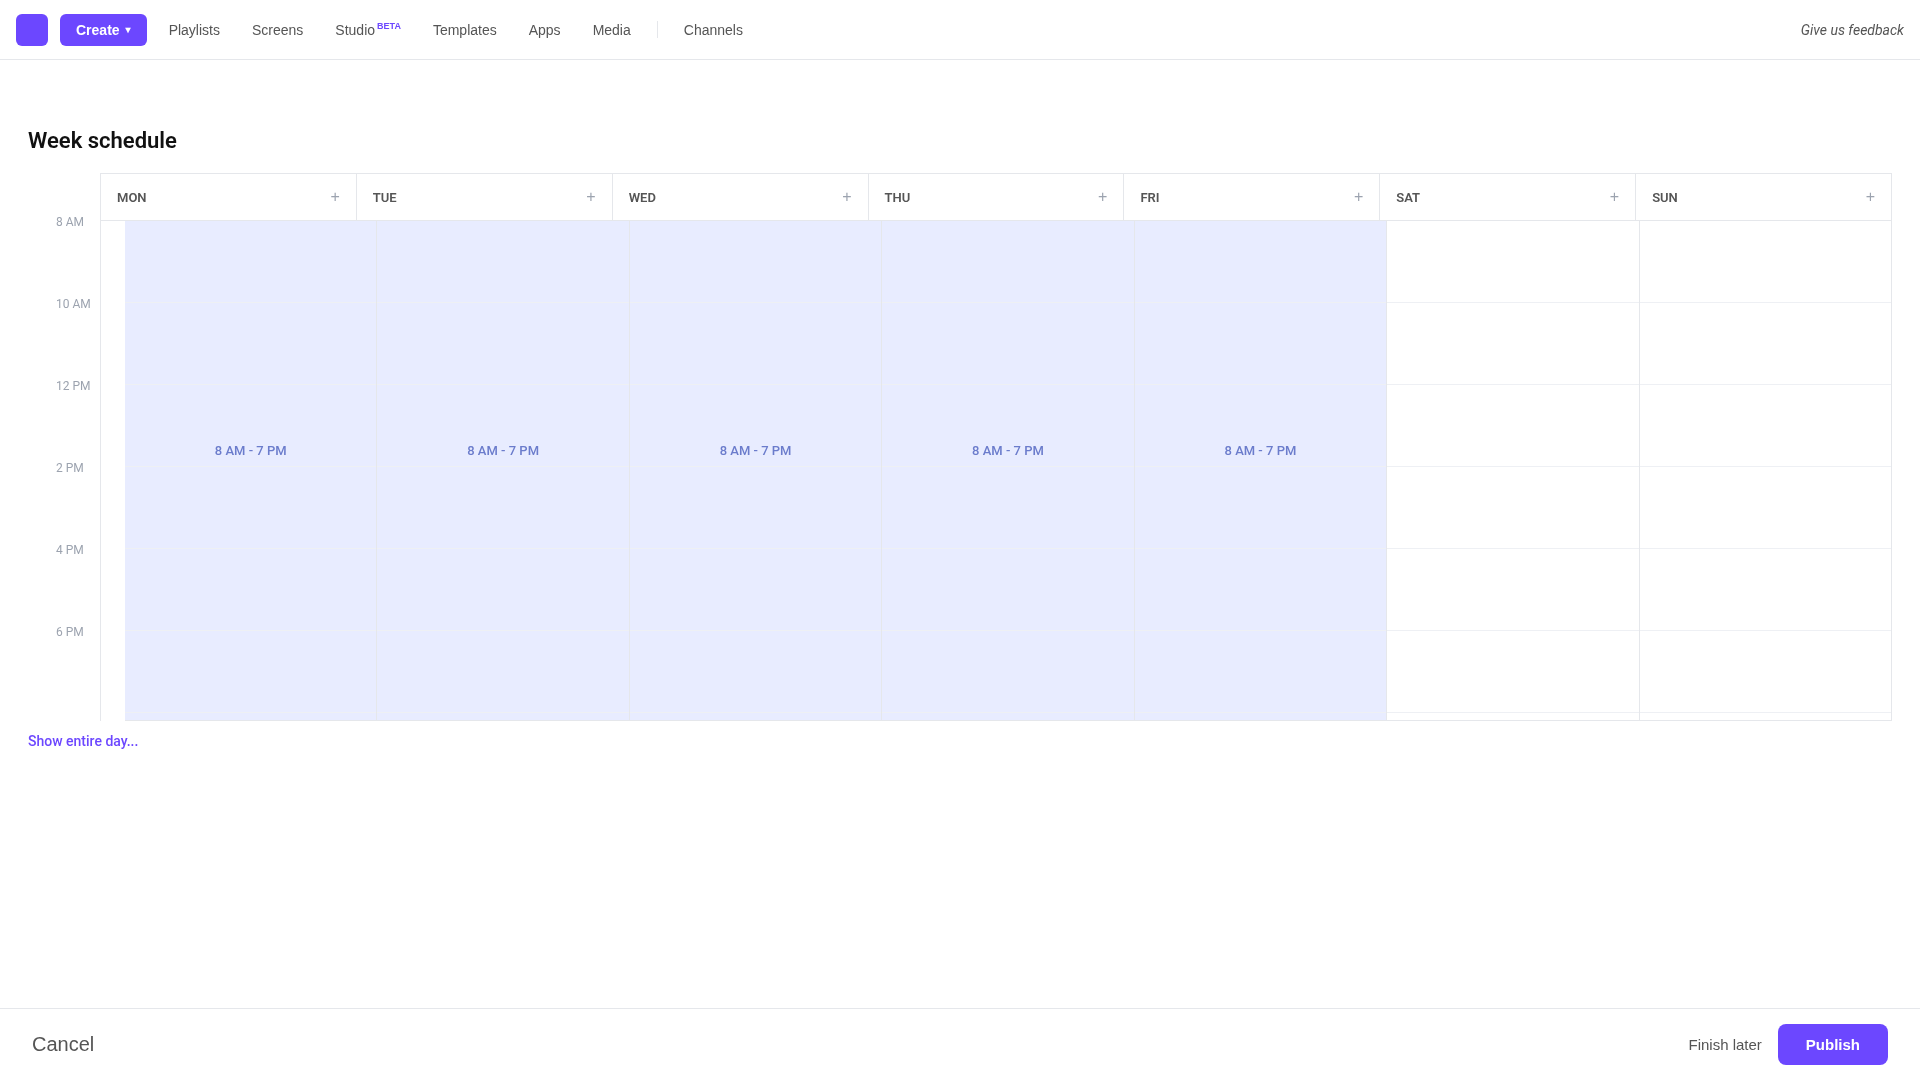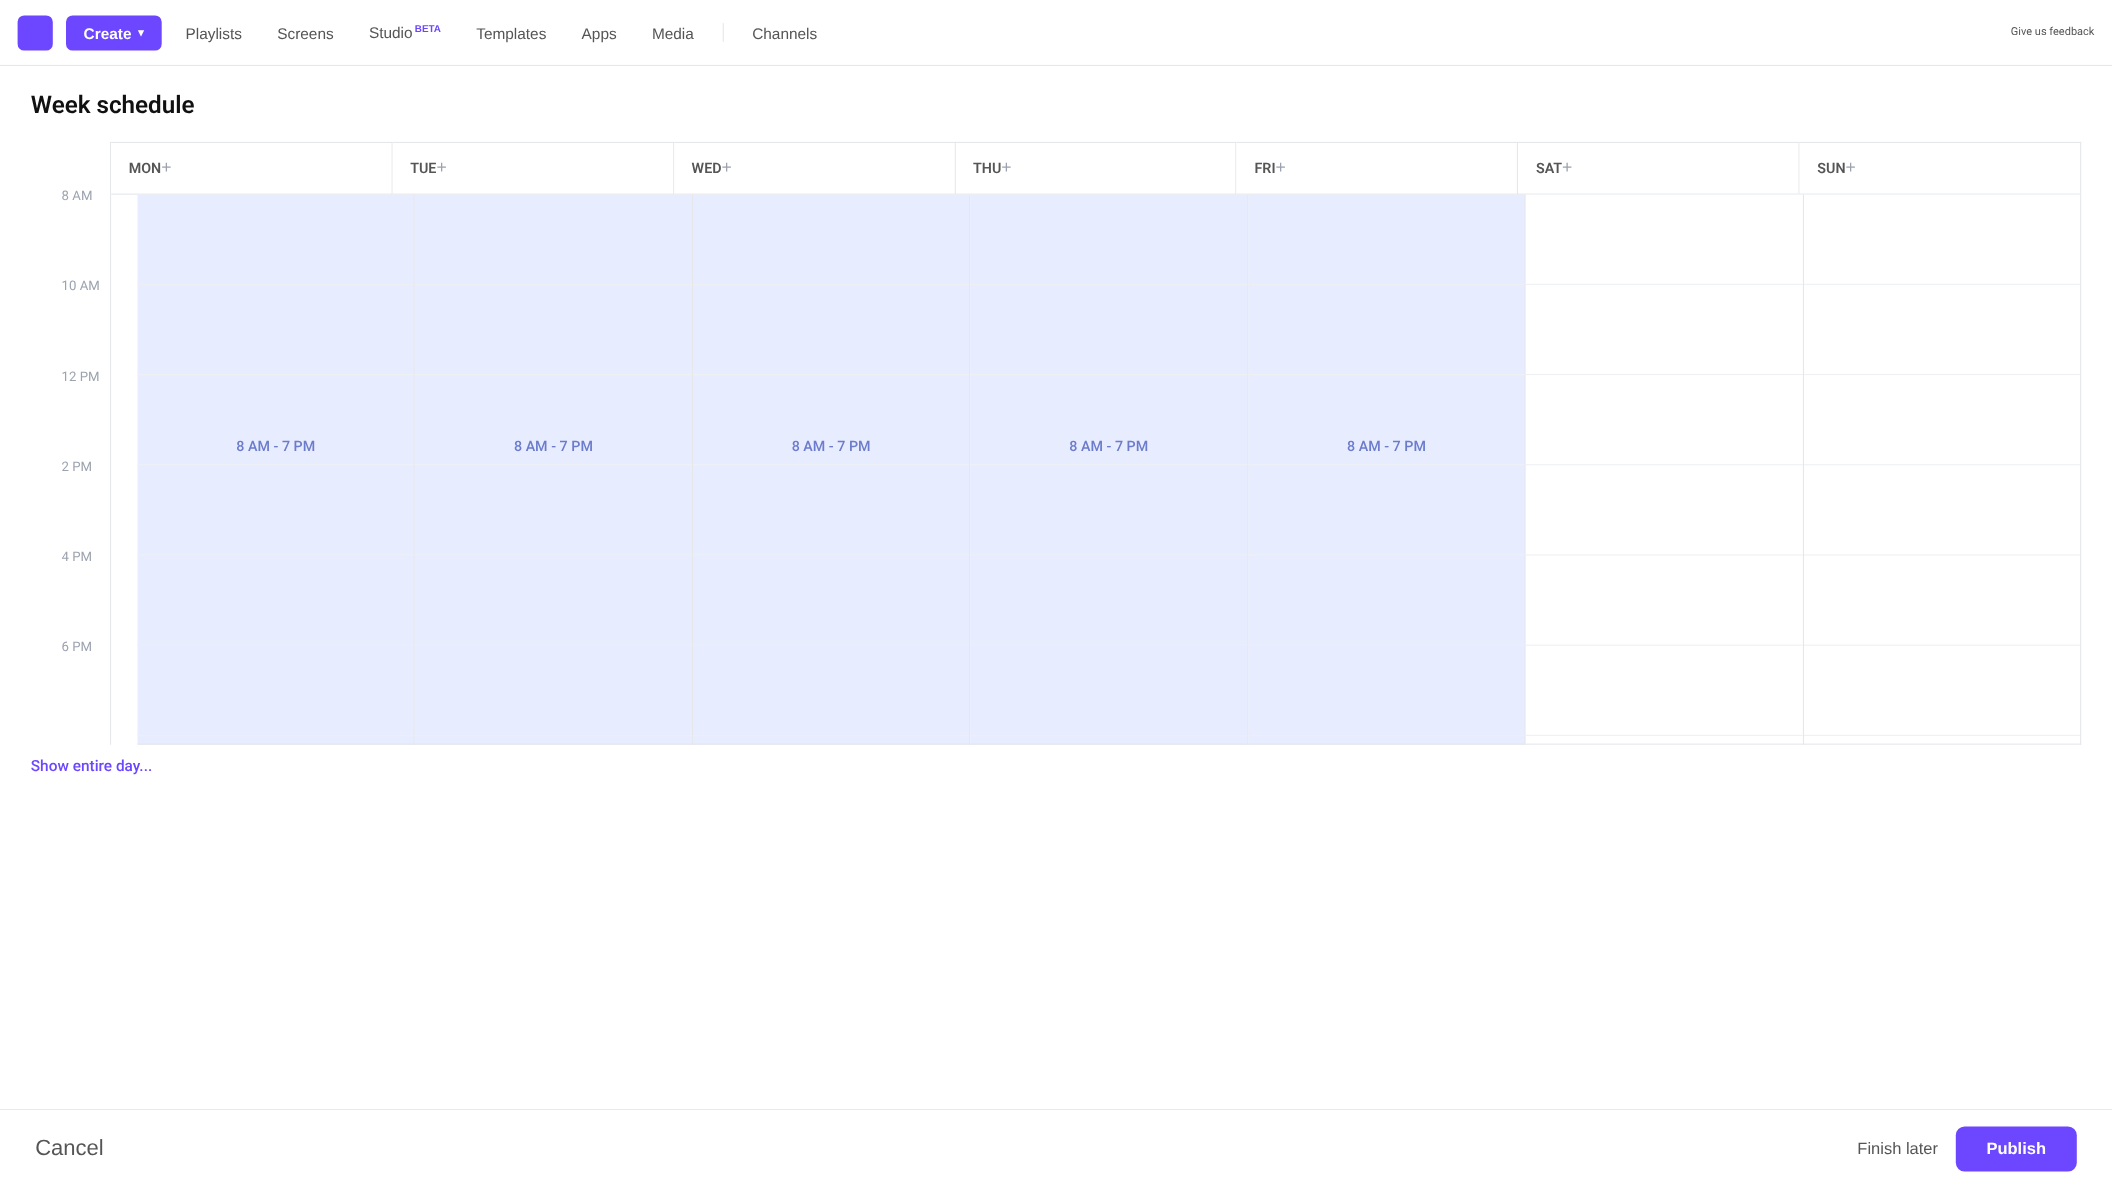--- a/index.html
+++ b/index.html
@@ -22,29 +22,29 @@
     .nav-links { display: flex; gap: 4px; flex: 1; }
     .nav-link {
       padding: 8px 14px; font-size: 14px; color: #555; cursor: pointer;
       border-radius: 6px; white-space: nowrap; border: none; background: none;
     }
     .nav-link .beta {
       font-size: 9px; color: #6c47ff; font-weight: 700; vertical-align: super; margin-left: 2px;
     }
     .nav-divider { width: 1px; background: #e5e7eb; margin: 8px 8px; }
     .give-feedback {
-      margin-left: auto; font-size: 10px; color: #555; cursor: pointer; white-space: nowrap;
+      margin-left: auto; font-size: 14px; color: #555; cursor: pointer; white-space: nowrap; font-style: italic;
     }
 
     
     .main-content { padding: 24px 28px; height: calc(1080px - 60px - 72px); overflow: hidden; }
 
     
     .week-schedule-header {
-      display: flex; align-items: center; justify-content: space-between; margin-bottom: 20px;
+      display: flex; align-items: center; justify-content: space-between; margin-bottom: 20px; margin-top: 44px;
     }
     .week-schedule-title { font-size: 22px; font-weight: 600; color: #111; }
     .day-filter-btns { display: flex; gap: 8px; }
     .day-filter-btn {
       padding: 8px 20px; border-radius: 20px; font-size: 14px; font-weight: 500;
       cursor: pointer; border: 1.5px solid #d1d5db; background: #fff; color: #555;
     }
     .day-filter-btn.active {
       background: #fff; border-color: #333; color: #111; font-weight: 600;
       box-shadow: 0 0 0 2px rgba(0,0,0,0.08);
@@ -57,21 +57,21 @@
     }
     .time-label {
       font-size: 12px; color: #9ca3af; height: 82px; display: flex;
       align-items: flex-start; padding-top: 0; position: relative; top: -6px; margin-left: 28px;
     }
     .calendar-grid { flex: 1; display: flex; flex-direction: column; }
     .day-headers { display: grid; grid-template-columns: repeat(7, 1fr); border-left: 1px solid #e5e7eb; }
     .day-header {
       border-right: 1px solid #e5e7eb; border-top: 1px solid #e5e7eb; border-bottom: 1px solid #e5e7eb;
       padding: 10px 16px; font-size: 13px; font-weight: 600; color: #555;
-      display: flex; align-items: center; background: #fff;
+      display: flex; align-items: center; justify-content: space-between; background: #fff;
       height: 48px;
     }
     .day-header .add-btn {
       color: #9ca3af; font-size: 16px; cursor: pointer; background: none; border: none; font-weight: 400;
     }
 
     .calendar-body { display: grid; grid-template-columns: repeat(7, 1fr); border-left: 1px solid #e5e7eb; flex: 1; padding-left: 24px; }
     .day-column {
       border-right: 1px solid #e5e7eb; border-bottom: 1px solid #e5e7eb;
       min-height: 500px; position: relative;

